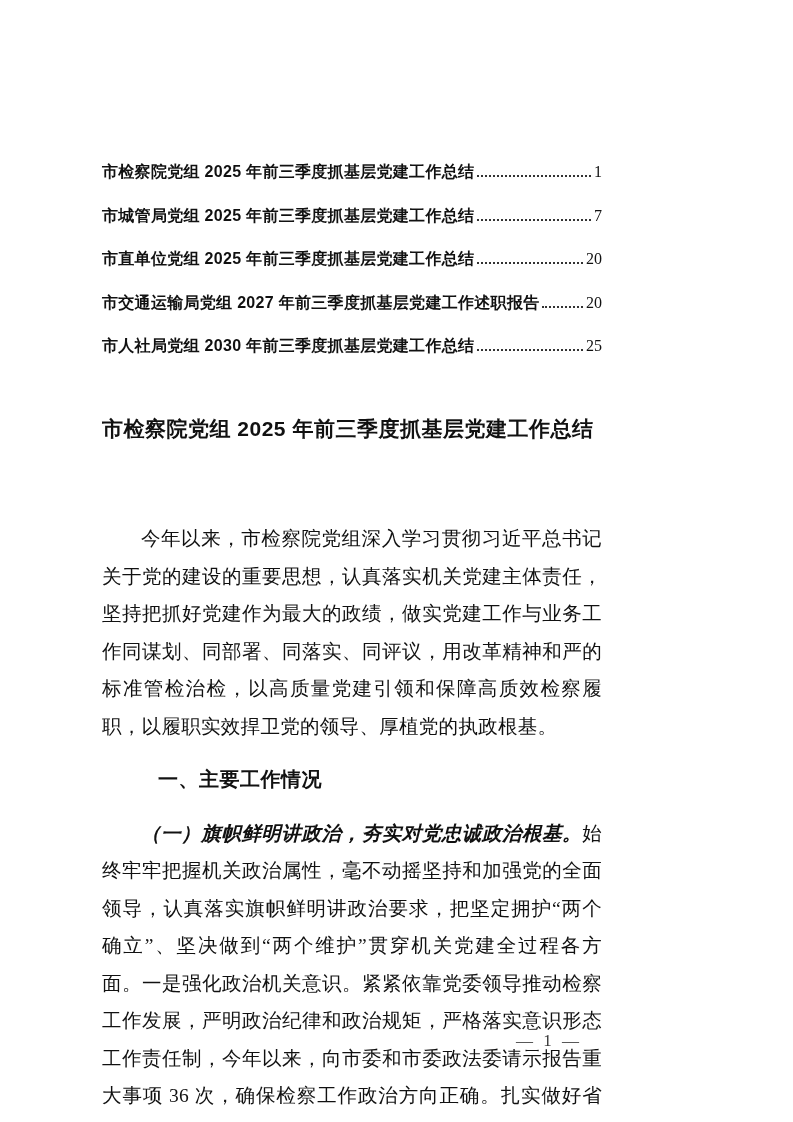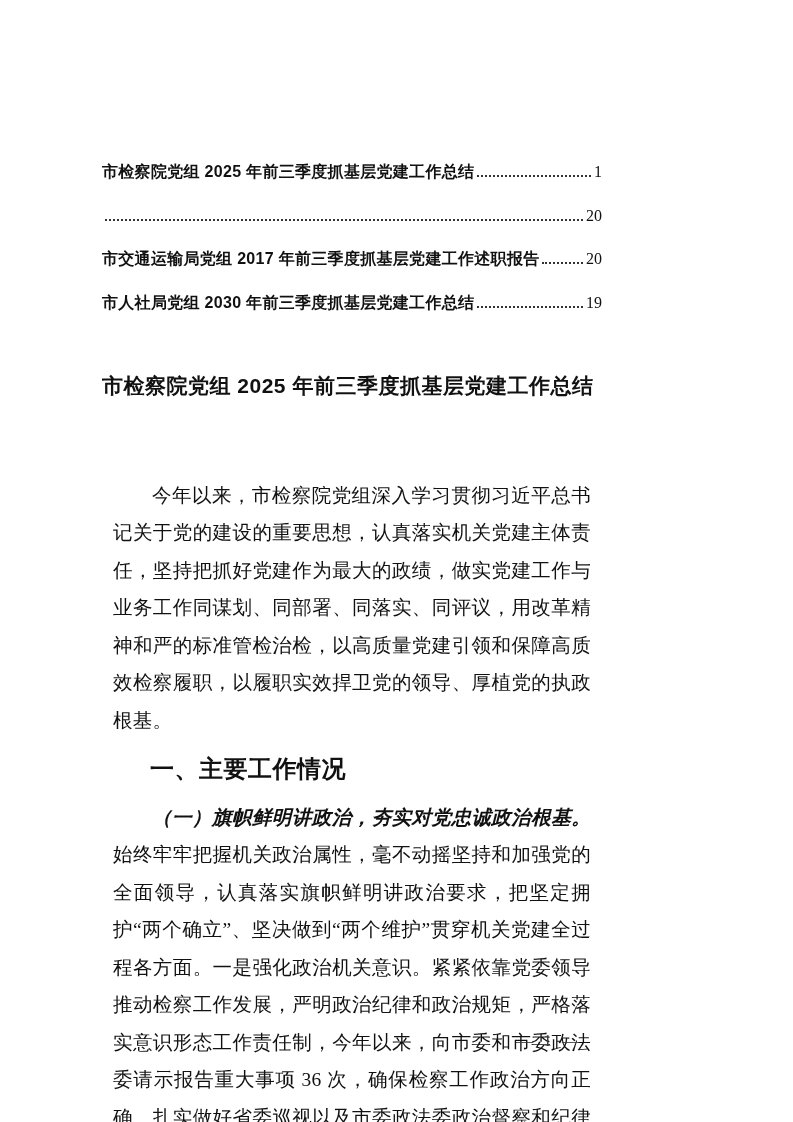--- a/index.html
+++ b/index.html
@@ -65,29 +65,29 @@
 
   
   .body-text {
     margin-top: 80px;
     font-size: 19.5px;
     line-height: 37.5px;
     text-align: justify;
     letter-spacing: 0.3px;
   }
   .body-text p {
-    margin: 11px;
+    margin: 0;
     text-indent: 2em;
   }
   .section-heading {
-    margin: 0;
+    margin: 16px;
     text-indent: 2em;
     font-family: "Liberation Sans", sans-serif;
     font-weight: bold;
-    font-size: 24px;
+    font-size: 20px;
     line-height: 37.5px;
     letter-spacing: 0.5px;
   }
   .sub-lead {
     font-weight: bold;
     font-style: italic;
   }
 
   
   .page-footer {
@@ -107,36 +107,42 @@
 <div class="page">
 
   <nav class="toc">
 
     <div class="toc-row">
       <span class="toc-label">市检察院党组 2025 年前三季度抓基层党建工作总结</span>
       <span class="toc-dots"></span>
       <span class="toc-page">1</span>
     </div>
 
+    <div class="toc-row">
+      <span class="toc-label">市城管局党组 2025 年前三季度抓基层党建工作总结</span>
+      <span class="toc-dots"></span>
+      <span class="toc-page">7</span>
+    </div>
 
     <div class="toc-row">
+      <span class="toc-label">市直单位党组 2025 年前三季度抓基层党建工作总结</span>
       <span class="toc-dots"></span>
       <span class="toc-page">20</span>
     </div>
 
     <div class="toc-row">
-      <span class="toc-label">市交通运输局党组 2017 年前三季度抓基层党建工作述职报告</span>
+      <span class="toc-label">市交通运输局党组 2027 年前三季度抓基层党建工作述职报告</span>
       <span class="toc-dots"></span>
       <span class="toc-page">20</span>
     </div>
 
     <div class="toc-row">
       <span class="toc-label">市人社局党组 2030 年前三季度抓基层党建工作总结</span>
       <span class="toc-dots"></span>
-      <span class="toc-page">19</span>
+      <span class="toc-page">25</span>
     </div>
 
   </nav>
 
   <h1 class="doc-title">市检察院党组 2025 年前三季度抓基层党建工作总结</h1>
 
   <div class="body-text">
 
     <p>今年以来，市检察院党组深入学习贯彻习近平总书记关于党的建设的重要思想，认真落实机关党建主体责任，坚持把抓好党建作为最大的政绩，做实党建工作与业务工作同谋划、同部署、同落实、同评议，用改革精神和严的标准管检治检，以高质量党建引领和保障高质效检察履职，以履职实效捍卫党的领导、厚植党的执政根基。</p>
 

